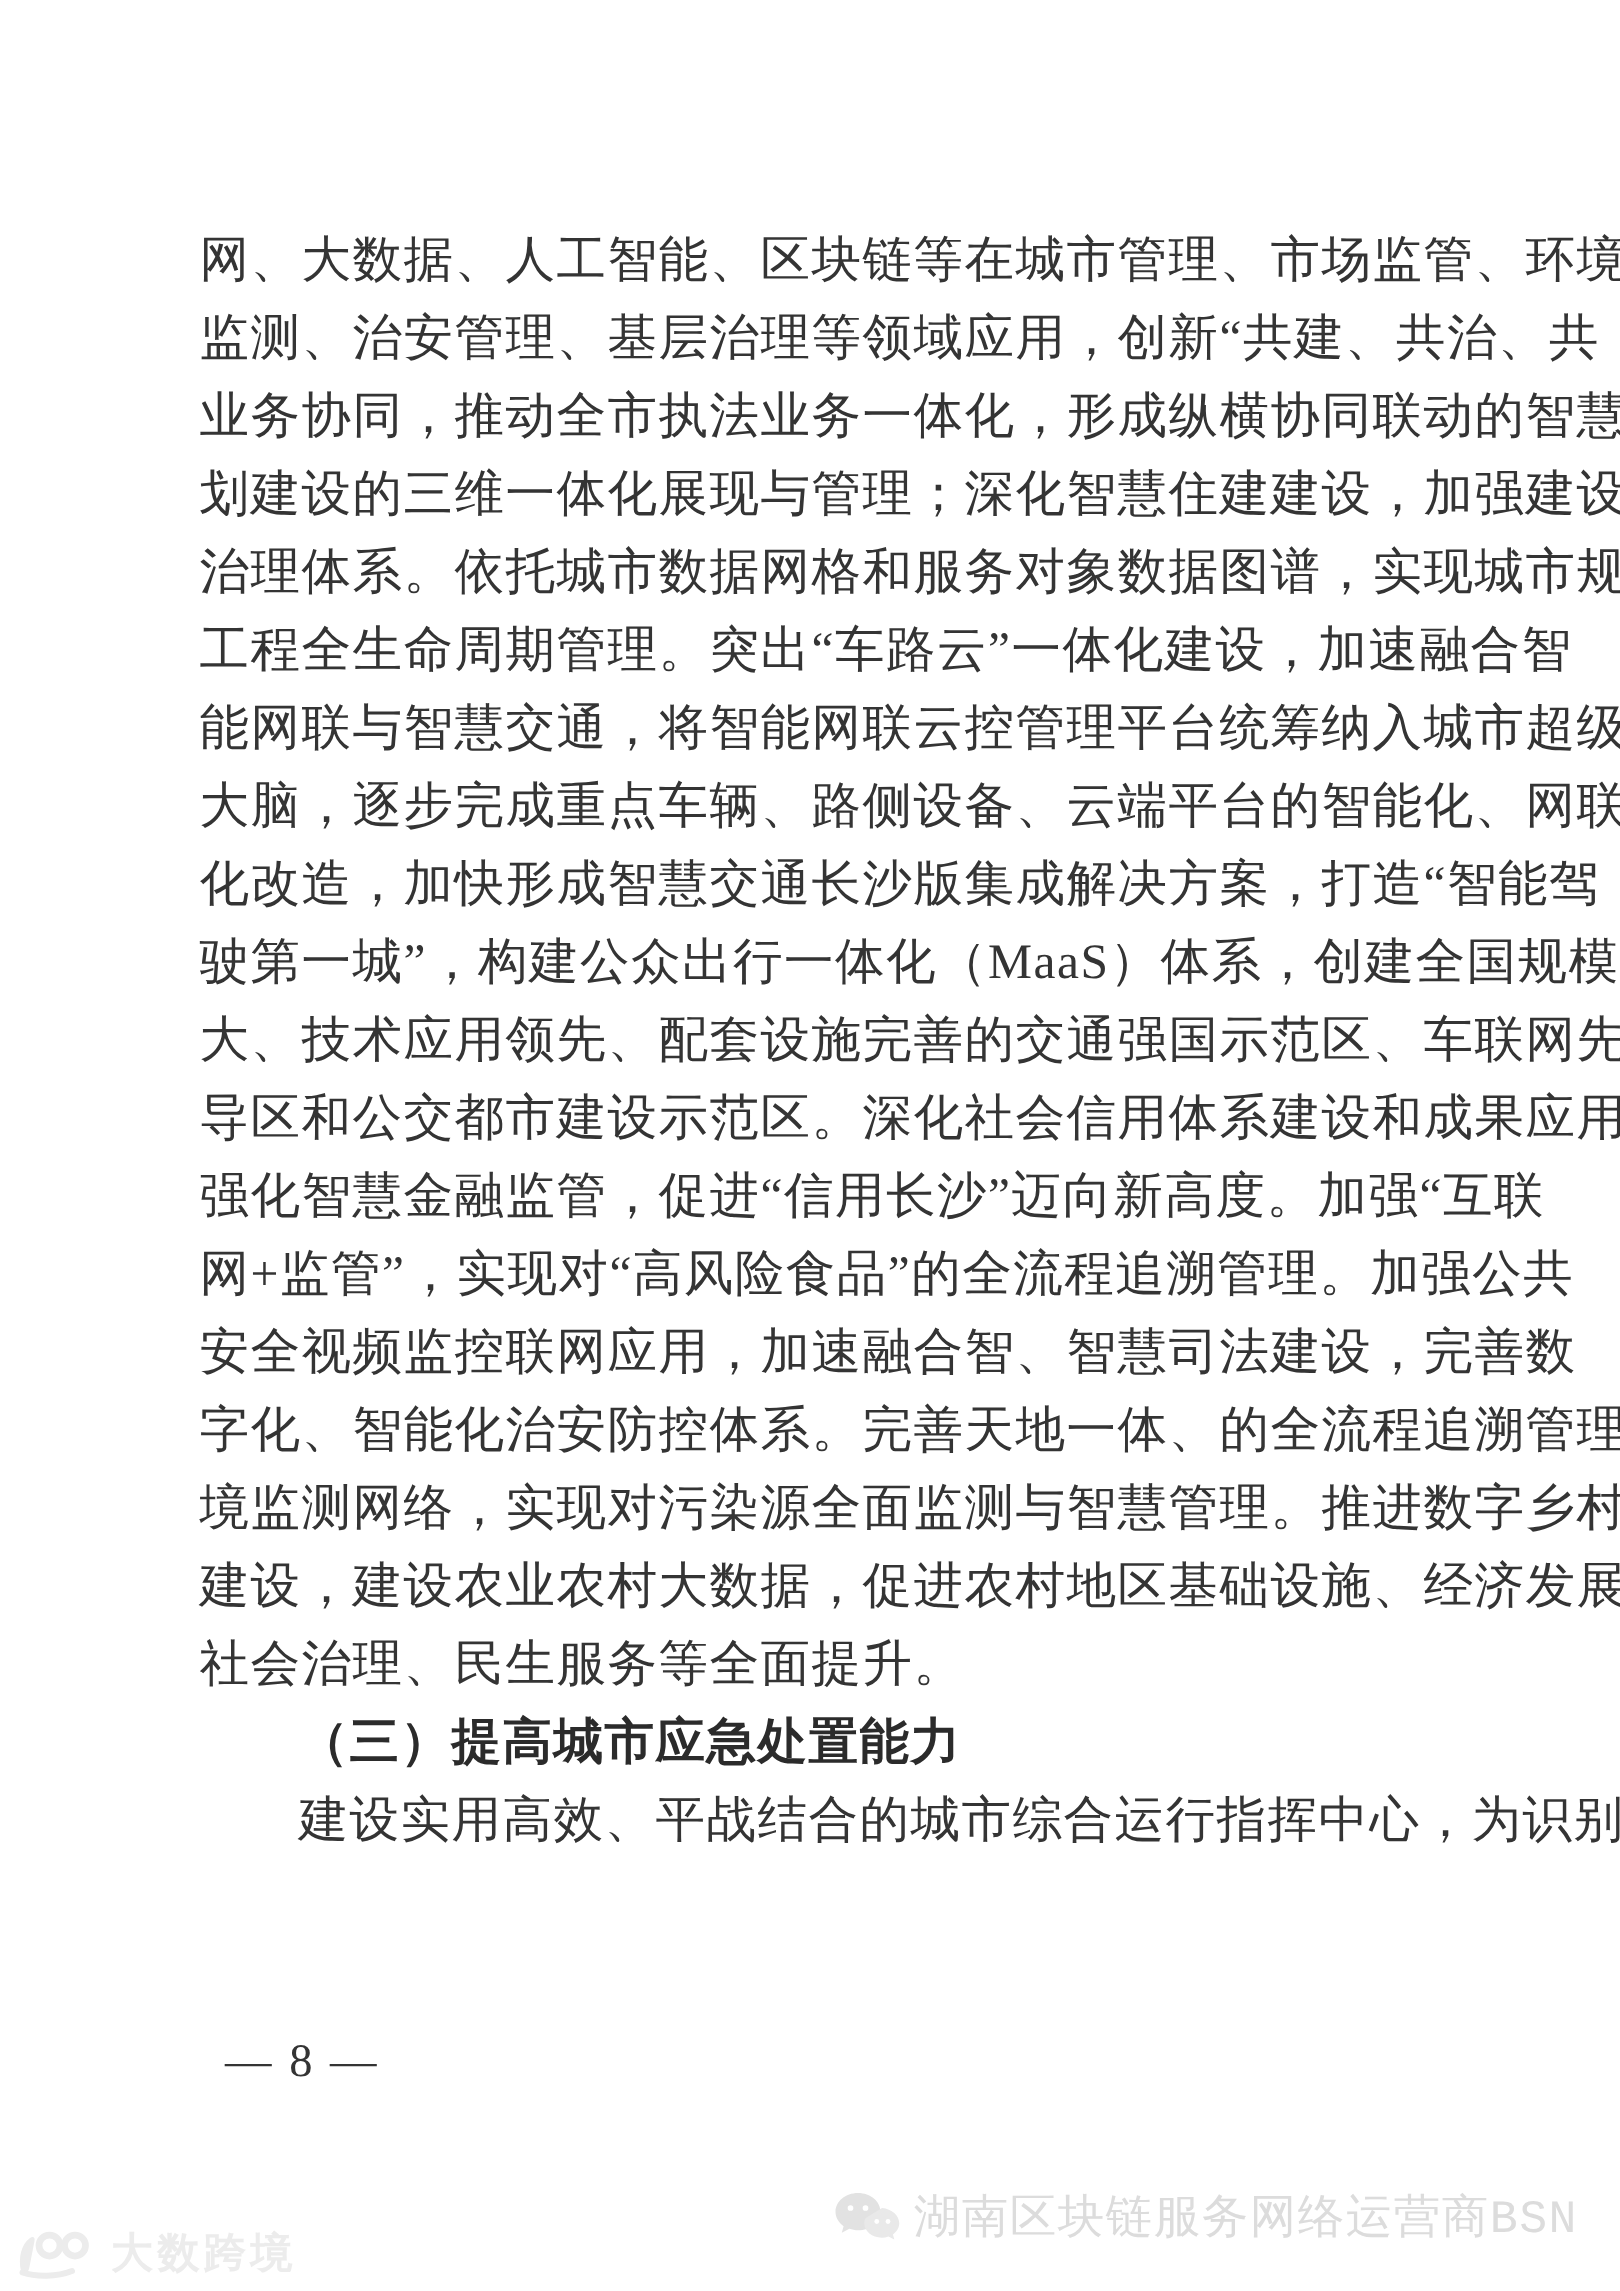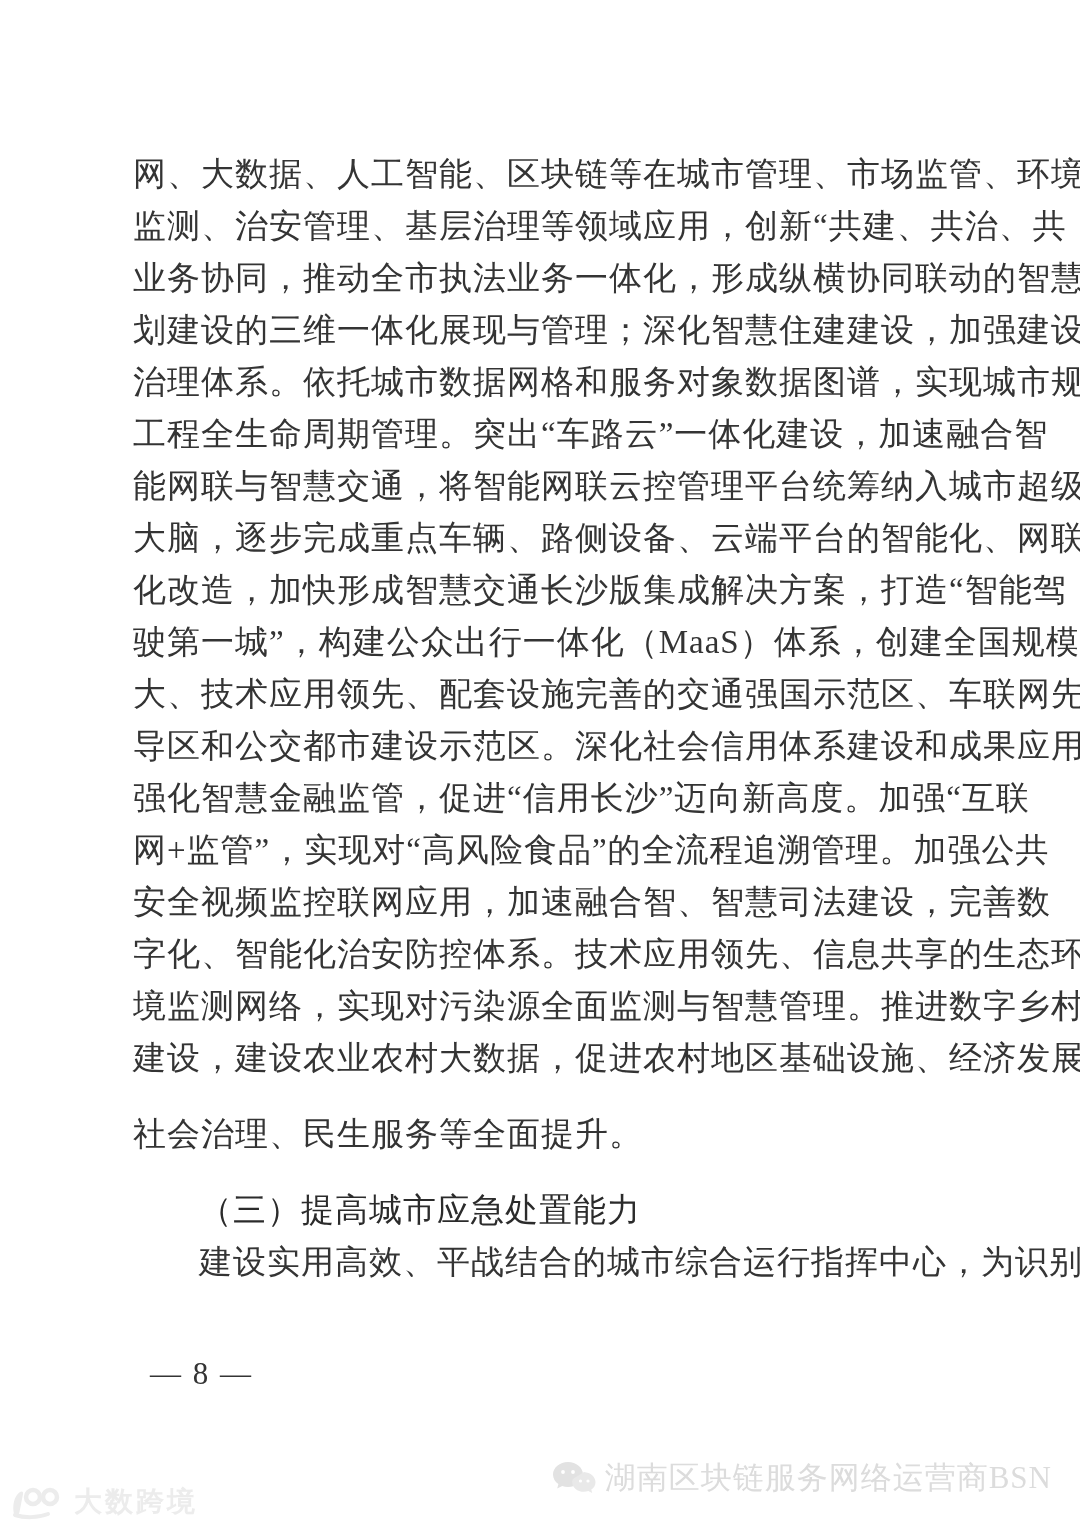--- a/index.html
+++ b/index.html
@@ -34,24 +34,23 @@
     text-align-last: justify;
     white-space: nowrap;
     letter-spacing: 1px;
   }
   .line.indent {
     text-indent: 2em;
   }
   .line.no-fill {
     text-align: left;
     text-align-last: left;
-    margin-top: 24px;
   }
   .line.bold {
-    font-weight: normal;
+    font-weight: bold;
     color: #2b2b2b;
   }
   .page-number {
     position: absolute;
     top: 1356px;
     left: 150px;
     font-size: 31px;
     color: #343434;
     letter-spacing: 2px;
   }
@@ -73,21 +72,21 @@
   .wm-left svg { display: block; }
   
   .wm-right {
     position: absolute;
     right: 28px;
     bottom: 28px;
     display: flex;
     align-items: center;
     gap: 8px;
     color: #dcdcdc;
-    font-family: Liberation Serif, serif;
+    font-family: Liberation Mono, monospace;
     font-size: 31px;
     letter-spacing: 1px;
     text-shadow: 1px 1px 0 #ffffff;
     user-select: none;
   }
   .wm-right svg { display: block; }
 </style>
 </head>
 <body>
 
@@ -102,21 +101,21 @@
     <div class="line">工程全生命周期管理。突出“车路云”一体化建设，加速融合智</div>
     <div class="line">能网联与智慧交通，将智能网联云控管理平台统筹纳入城市超级</div>
     <div class="line">大脑，逐步完成重点车辆、路侧设备、云端平台的智能化、网联</div>
     <div class="line">化改造，加快形成智慧交通长沙版集成解决方案，打造“智能驾</div>
     <div class="line">驶第一城”，构建公众出行一体化（MaaS）体系，创建全国规模最</div>
     <div class="line">大、技术应用领先、配套设施完善的交通强国示范区、车联网先</div>
     <div class="line">导区和公交都市建设示范区。深化社会信用体系建设和成果应用，</div>
     <div class="line">强化智慧金融监管，促进“信用长沙”迈向新高度。加强“互联</div>
     <div class="line">网+监管”，实现对“高风险食品”的全流程追溯管理。加强公共</div>
     <div class="line">安全视频监控联网应用，加速融合智、智慧司法建设，完善数</div>
-    <div class="line">字化、智能化治安防控体系。技术应用领先、信息共享的生态环</div>
+    <div class="line">字化、智能化治安防控体系。完善天地一体、的全流程追溯管理</div>
     <div class="line">境监测网络，实现对污染源全面监测与智慧管理。推进数字乡村</div>
     <div class="line">建设，建设农业农村大数据，促进农村地区基础设施、经济发展、</div>
     <div class="line no-fill">社会治理、民生服务等全面提升。</div>
     <div class="line indent bold no-fill">（三）提高城市应急处置能力</div>
     <div class="line indent">建设实用高效、平战结合的城市综合运行指挥中心，为识别</div>
   </div>
 
   <div class="page-number">— 8 —</div>
 
   <div class="wm-left">

